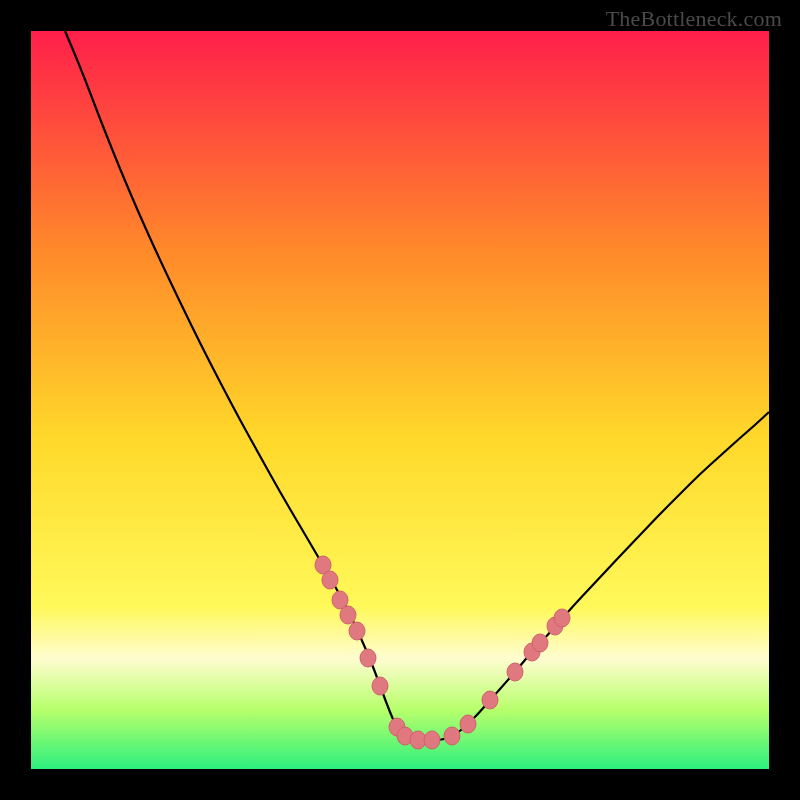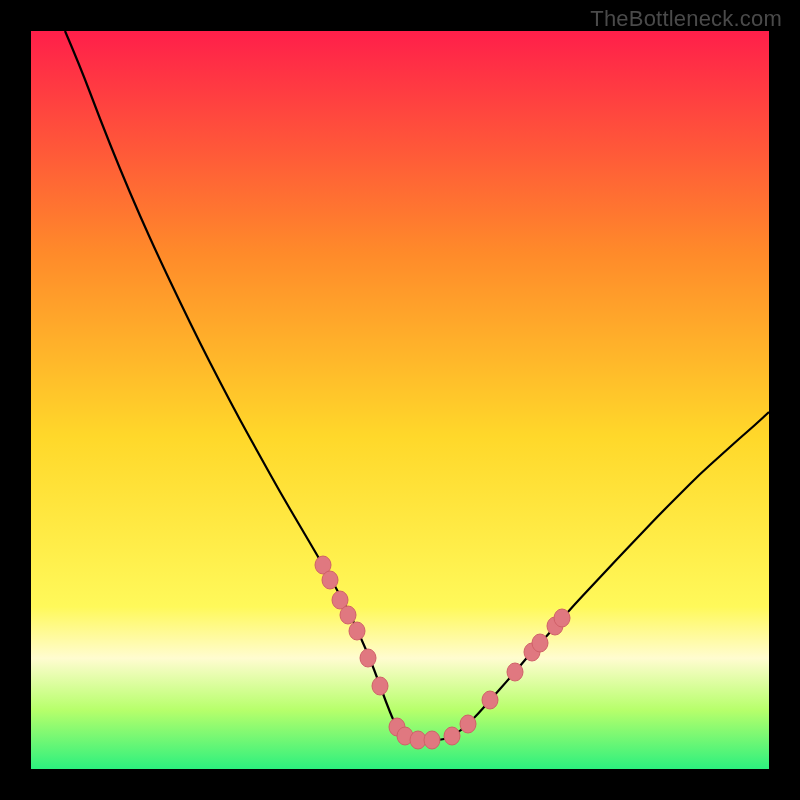--- a/index.html
+++ b/index.html
@@ -13,21 +13,21 @@
   .frame {
     position: relative;
     width: 800px;
     height: 800px;
     background: #000;
   }
   .watermark {
     position: absolute;
     top: 6px;
     right: 18px;
-    font-family: Liberation Sans, sans-serif;
+    font-family: Liberation Serif, serif;
     font-size: 22px;
     color: #4a4a4a;
     letter-spacing: 0.2px;
     z-index: 10;
   }
   svg {
     position: absolute;
     top: 0;
     left: 0;
     z-index: 1;

